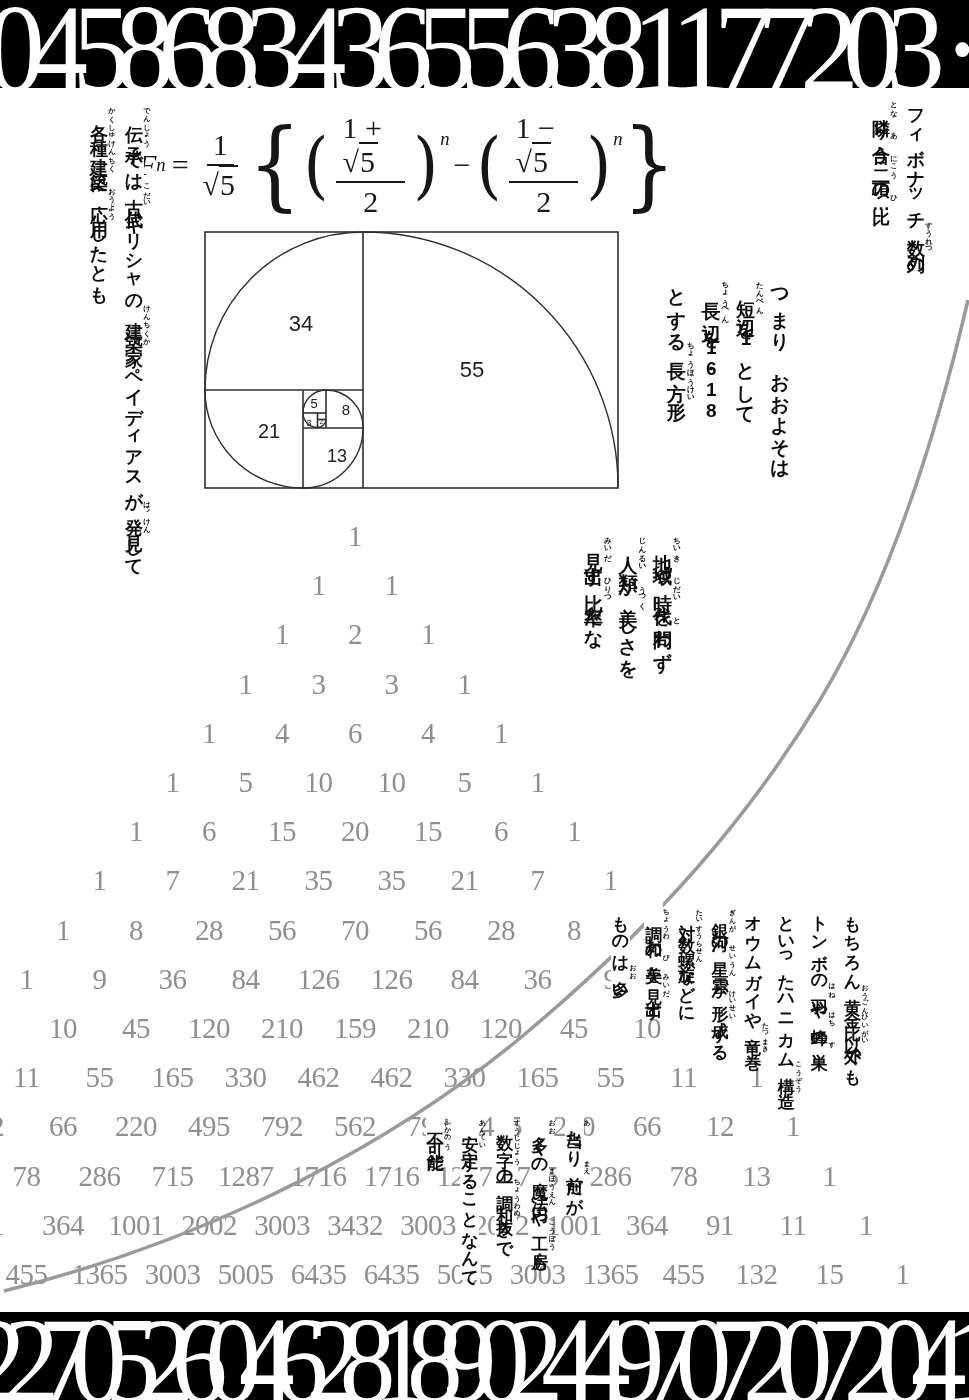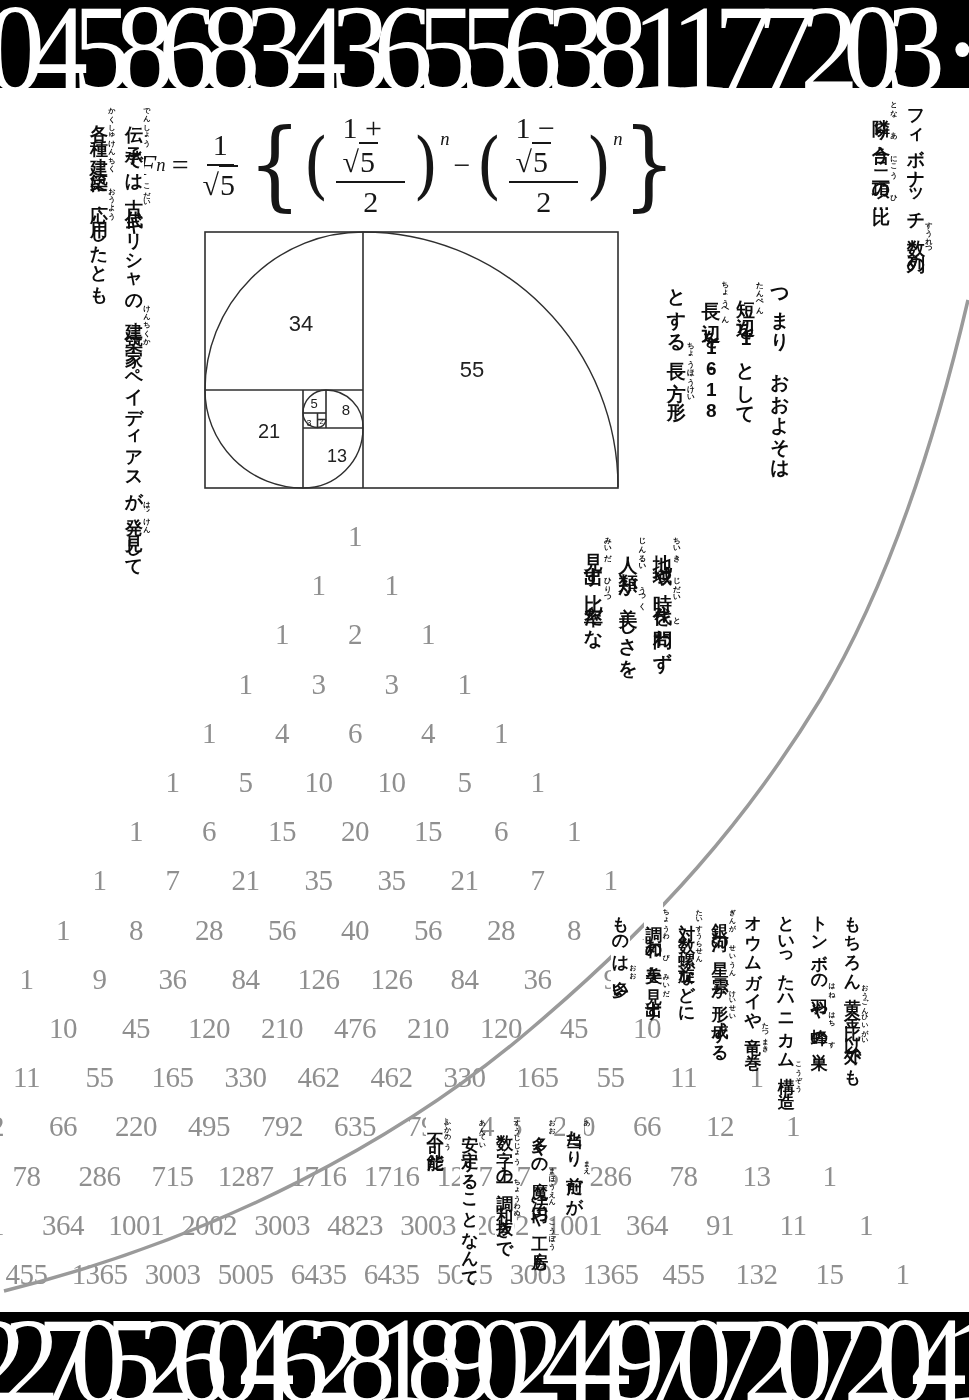--- a/index.html
+++ b/index.html
@@ -99,40 +99,40 @@
       <span class="tnum" style="left: 245.5px; top: 864.4px; color: rgb(143, 143, 143);">21</span>
       <span class="tnum" style="left: 318.5px; top: 864.4px; color: rgb(143, 143, 143);">35</span>
       <span class="tnum" style="left: 391.5px; top: 864.4px; color: rgb(143, 143, 143);">35</span>
       <span class="tnum" style="left: 464.5px; top: 864.4px; color: rgb(143, 143, 143);">21</span>
       <span class="tnum" style="left: 537.5px; top: 864.4px; color: rgb(143, 143, 143);">7</span>
       <span class="tnum" style="left: 610.5px; top: 864.4px; color: rgb(143, 143, 143);">1</span>
       <span class="tnum" style="left: 63px; top: 913.6px; color: rgb(143, 143, 143);">1</span>
       <span class="tnum" style="left: 136px; top: 913.6px; color: rgb(143, 143, 143);">8</span>
       <span class="tnum" style="left: 209px; top: 913.6px; color: rgb(143, 143, 143);">28</span>
       <span class="tnum" style="left: 282px; top: 913.6px; color: rgb(143, 143, 143);">56</span>
-      <span class="tnum" style="left: 355px; top: 913.6px; color: rgb(143, 143, 143);">40</span>
+      <span class="tnum" style="left: 355px; top: 913.6px; color: rgb(143, 143, 143);">70</span>
       <span class="tnum" style="left: 428px; top: 913.6px; color: rgb(143, 143, 143);">56</span>
       <span class="tnum" style="left: 501px; top: 913.6px; color: rgb(143, 143, 143);">28</span>
       <span class="tnum" style="left: 574px; top: 913.6px; color: rgb(143, 143, 143);">8</span>
       <span class="tnum" style="left: 647px; top: 913.6px; color: rgb(143, 143, 143);">1</span>
       <span class="tnum" style="left: 26.5px; top: 962.8px; color: rgb(143, 143, 143);">1</span>
       <span class="tnum" style="left: 99.5px; top: 962.8px; color: rgb(143, 143, 143);">9</span>
       <span class="tnum" style="left: 172.5px; top: 962.8px; color: rgb(143, 143, 143);">36</span>
       <span class="tnum" style="left: 245.5px; top: 962.8px; color: rgb(143, 143, 143);">84</span>
       <span class="tnum" style="left: 318.5px; top: 962.8px; color: rgb(143, 143, 143);">126</span>
       <span class="tnum" style="left: 391.5px; top: 962.8px; color: rgb(143, 143, 143);">126</span>
       <span class="tnum" style="left: 464.5px; top: 962.8px; color: rgb(143, 143, 143);">84</span>
       <span class="tnum" style="left: 537.5px; top: 962.8px; color: rgb(143, 143, 143);">36</span>
       <span class="tnum" style="left: 610.5px; top: 962.8px; color: rgb(143, 143, 143);">9</span>
       <span class="tnum" style="left: 683.5px; top: 962.8px; color: rgb(143, 143, 143);">1</span>
       <span class="tnum" style="left: 63px; top: 1012px; color: rgb(143, 143, 143);">10</span>
       <span class="tnum" style="left: 136px; top: 1012px; color: rgb(143, 143, 143);">45</span>
       <span class="tnum" style="left: 209px; top: 1012px; color: rgb(143, 143, 143);">120</span>
       <span class="tnum" style="left: 282px; top: 1012px; color: rgb(143, 143, 143);">210</span>
-      <span class="tnum" style="left: 355px; top: 1012px; color: rgb(143, 143, 143);">476</span>
+      <span class="tnum" style="left: 355px; top: 1012px; color: rgb(143, 143, 143);">159</span>
       <span class="tnum" style="left: 428px; top: 1012px; color: rgb(143, 143, 143);">210</span>
       <span class="tnum" style="left: 501px; top: 1012px; color: rgb(143, 143, 143);">120</span>
       <span class="tnum" style="left: 574px; top: 1012px; color: rgb(143, 143, 143);">45</span>
       <span class="tnum" style="left: 647px; top: 1012px; color: rgb(143, 143, 143);">10</span>
       <span class="tnum" style="left: 720px; top: 1012px; color: rgb(143, 143, 143);">1</span>
       <span class="tnum" style="left: 26.5px; top: 1061.2px; color: rgb(143, 143, 143);">11</span>
       <span class="tnum" style="left: 99.5px; top: 1061.2px; color: rgb(143, 143, 143);">55</span>
       <span class="tnum" style="left: 172.5px; top: 1061.2px; color: rgb(143, 143, 143);">165</span>
       <span class="tnum" style="left: 245.5px; top: 1061.2px; color: rgb(143, 143, 143);">330</span>
       <span class="tnum" style="left: 318.5px; top: 1061.2px; color: rgb(143, 143, 143);">462</span>
@@ -140,21 +140,21 @@
       <span class="tnum" style="left: 464.5px; top: 1061.2px; color: rgb(143, 143, 143);">330</span>
       <span class="tnum" style="left: 537.5px; top: 1061.2px; color: rgb(143, 143, 143);">165</span>
       <span class="tnum" style="left: 610.5px; top: 1061.2px; color: rgb(143, 143, 143);">55</span>
       <span class="tnum" style="left: 683.5px; top: 1061.2px; color: rgb(143, 143, 143);">11</span>
       <span class="tnum" style="left: 756.5px; top: 1061.2px; color: rgb(143, 143, 143);">1</span>
       <span class="tnum" style="left: -10px; top: 1110.4px; color: rgb(143, 143, 143);">12</span>
       <span class="tnum" style="left: 63px; top: 1110.4px; color: rgb(143, 143, 143);">66</span>
       <span class="tnum" style="left: 136px; top: 1110.4px; color: rgb(143, 143, 143);">220</span>
       <span class="tnum" style="left: 209px; top: 1110.4px; color: rgb(143, 143, 143);">495</span>
       <span class="tnum" style="left: 282px; top: 1110.4px; color: rgb(143, 143, 143);">792</span>
-      <span class="tnum" style="left: 355px; top: 1110.4px; color: rgb(143, 143, 143);">635</span>
+      <span class="tnum" style="left: 355px; top: 1110.4px; color: rgb(143, 143, 143);">562</span>
       <span class="tnum" style="left: 428px; top: 1110.4px; color: rgb(143, 143, 143);">792</span>
       <span class="tnum" style="left: 501px; top: 1110.4px; color: rgb(143, 143, 143);">495</span>
       <span class="tnum" style="left: 574px; top: 1110.4px; color: rgb(143, 143, 143);">220</span>
       <span class="tnum" style="left: 647px; top: 1110.4px; color: rgb(143, 143, 143);">66</span>
       <span class="tnum" style="left: 720px; top: 1110.4px; color: rgb(143, 143, 143);">12</span>
       <span class="tnum" style="left: 793px; top: 1110.4px; color: rgb(143, 143, 143);">1</span>
       <span class="tnum" style="left: 26.5px; top: 1159.6px; color: rgb(143, 143, 143);">78</span>
       <span class="tnum" style="left: 99.5px; top: 1159.6px; color: rgb(143, 143, 143);">286</span>
       <span class="tnum" style="left: 172.5px; top: 1159.6px; color: rgb(143, 143, 143);">715</span>
       <span class="tnum" style="left: 245.5px; top: 1159.6px; color: rgb(143, 143, 143);">1287</span>
@@ -164,21 +164,21 @@
       <span class="tnum" style="left: 537.5px; top: 1159.6px; color: rgb(143, 143, 143);">715</span>
       <span class="tnum" style="left: 610.5px; top: 1159.6px; color: rgb(143, 143, 143);">286</span>
       <span class="tnum" style="left: 683.5px; top: 1159.6px; color: rgb(143, 143, 143);">78</span>
       <span class="tnum" style="left: 756.5px; top: 1159.6px; color: rgb(143, 143, 143);">13</span>
       <span class="tnum" style="left: 829.5px; top: 1159.6px; color: rgb(143, 143, 143);">1</span>
       <span class="tnum" style="left: -10px; top: 1208.8px; color: rgb(143, 143, 143);">91</span>
       <span class="tnum" style="left: 63px; top: 1208.8px; color: rgb(143, 143, 143);">364</span>
       <span class="tnum" style="left: 136px; top: 1208.8px; color: rgb(143, 143, 143);">1001</span>
       <span class="tnum" style="left: 209px; top: 1208.8px; color: rgb(143, 143, 143);">2002</span>
       <span class="tnum" style="left: 282px; top: 1208.8px; color: rgb(143, 143, 143);">3003</span>
-      <span class="tnum" style="left: 355px; top: 1208.8px; color: rgb(143, 143, 143);">4823</span>
+      <span class="tnum" style="left: 355px; top: 1208.8px; color: rgb(143, 143, 143);">3432</span>
       <span class="tnum" style="left: 428px; top: 1208.8px; color: rgb(143, 143, 143);">3003</span>
       <span class="tnum" style="left: 501px; top: 1208.8px; color: rgb(143, 143, 143);">2002</span>
       <span class="tnum" style="left: 574px; top: 1208.8px; color: rgb(143, 143, 143);">1001</span>
       <span class="tnum" style="left: 647px; top: 1208.8px; color: rgb(143, 143, 143);">364</span>
       <span class="tnum" style="left: 720px; top: 1208.8px; color: rgb(143, 143, 143);">91</span>
       <span class="tnum" style="left: 793px; top: 1208.8px; color: rgb(143, 143, 143);">11</span>
       <span class="tnum" style="left: 866px; top: 1208.8px; color: rgb(143, 143, 143);">1</span>
       <span class="tnum" style="left: 26.5px; top: 1258px; color: rgb(143, 143, 143);">455</span>
       <span class="tnum" style="left: 99.5px; top: 1258px; color: rgb(143, 143, 143);">1365</span>
       <span class="tnum" style="left: 172.5px; top: 1258px; color: rgb(143, 143, 143);">3003</span>

